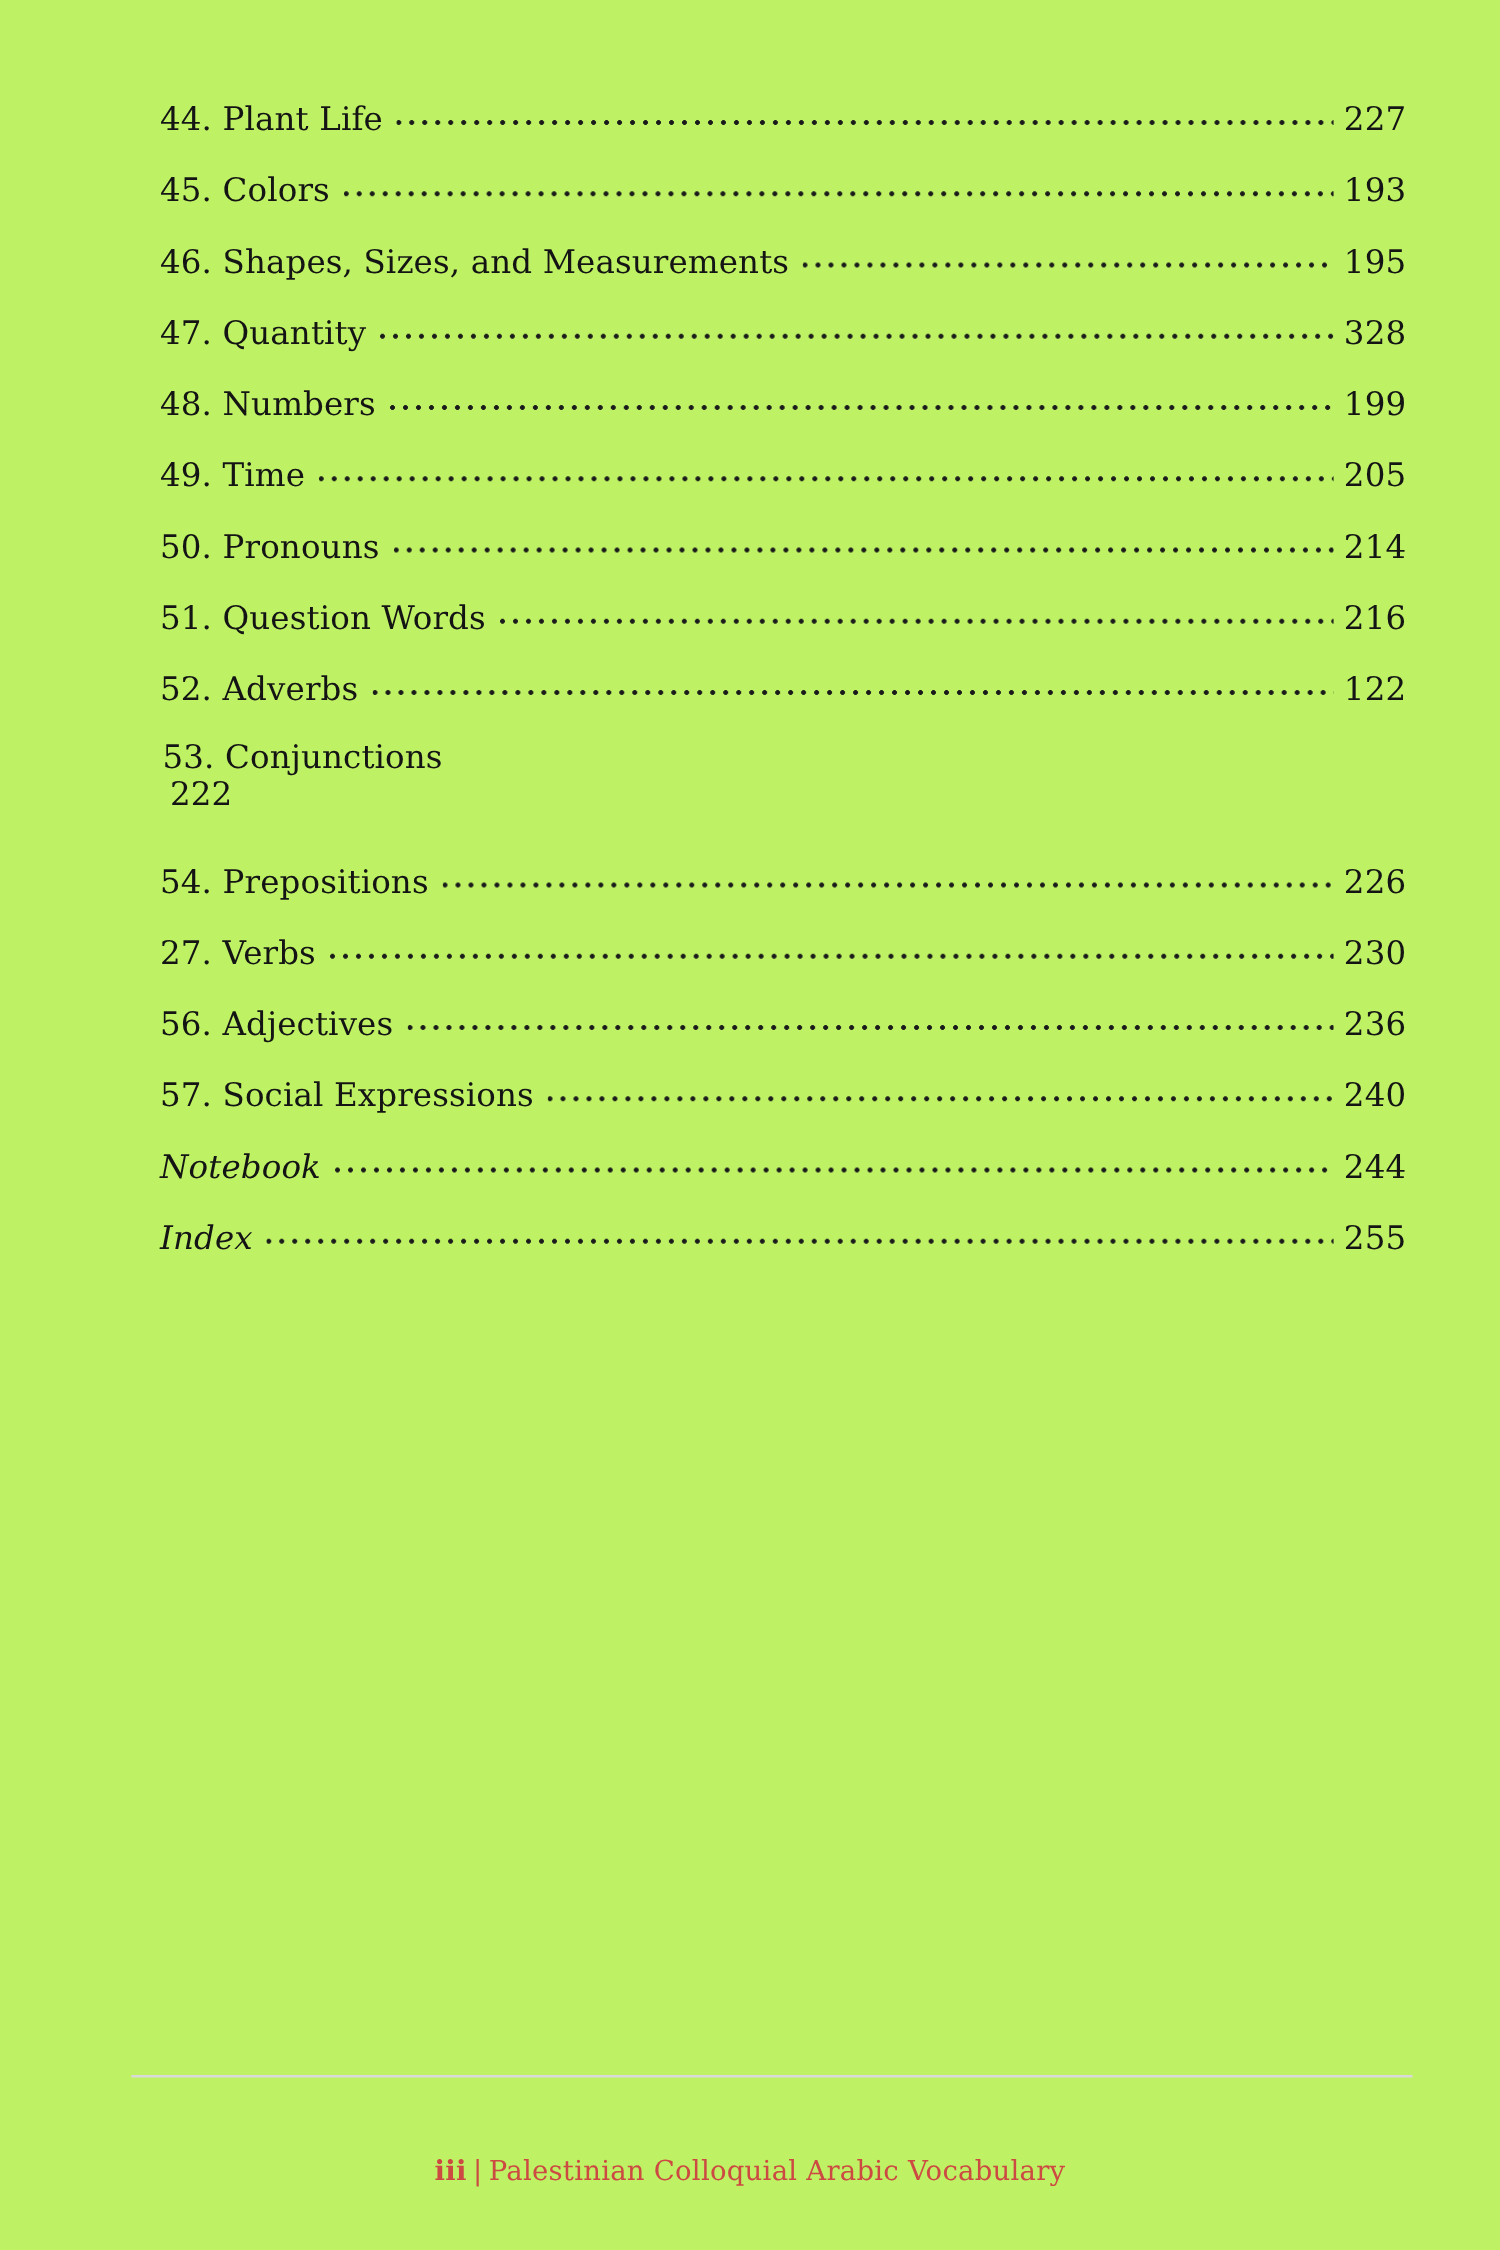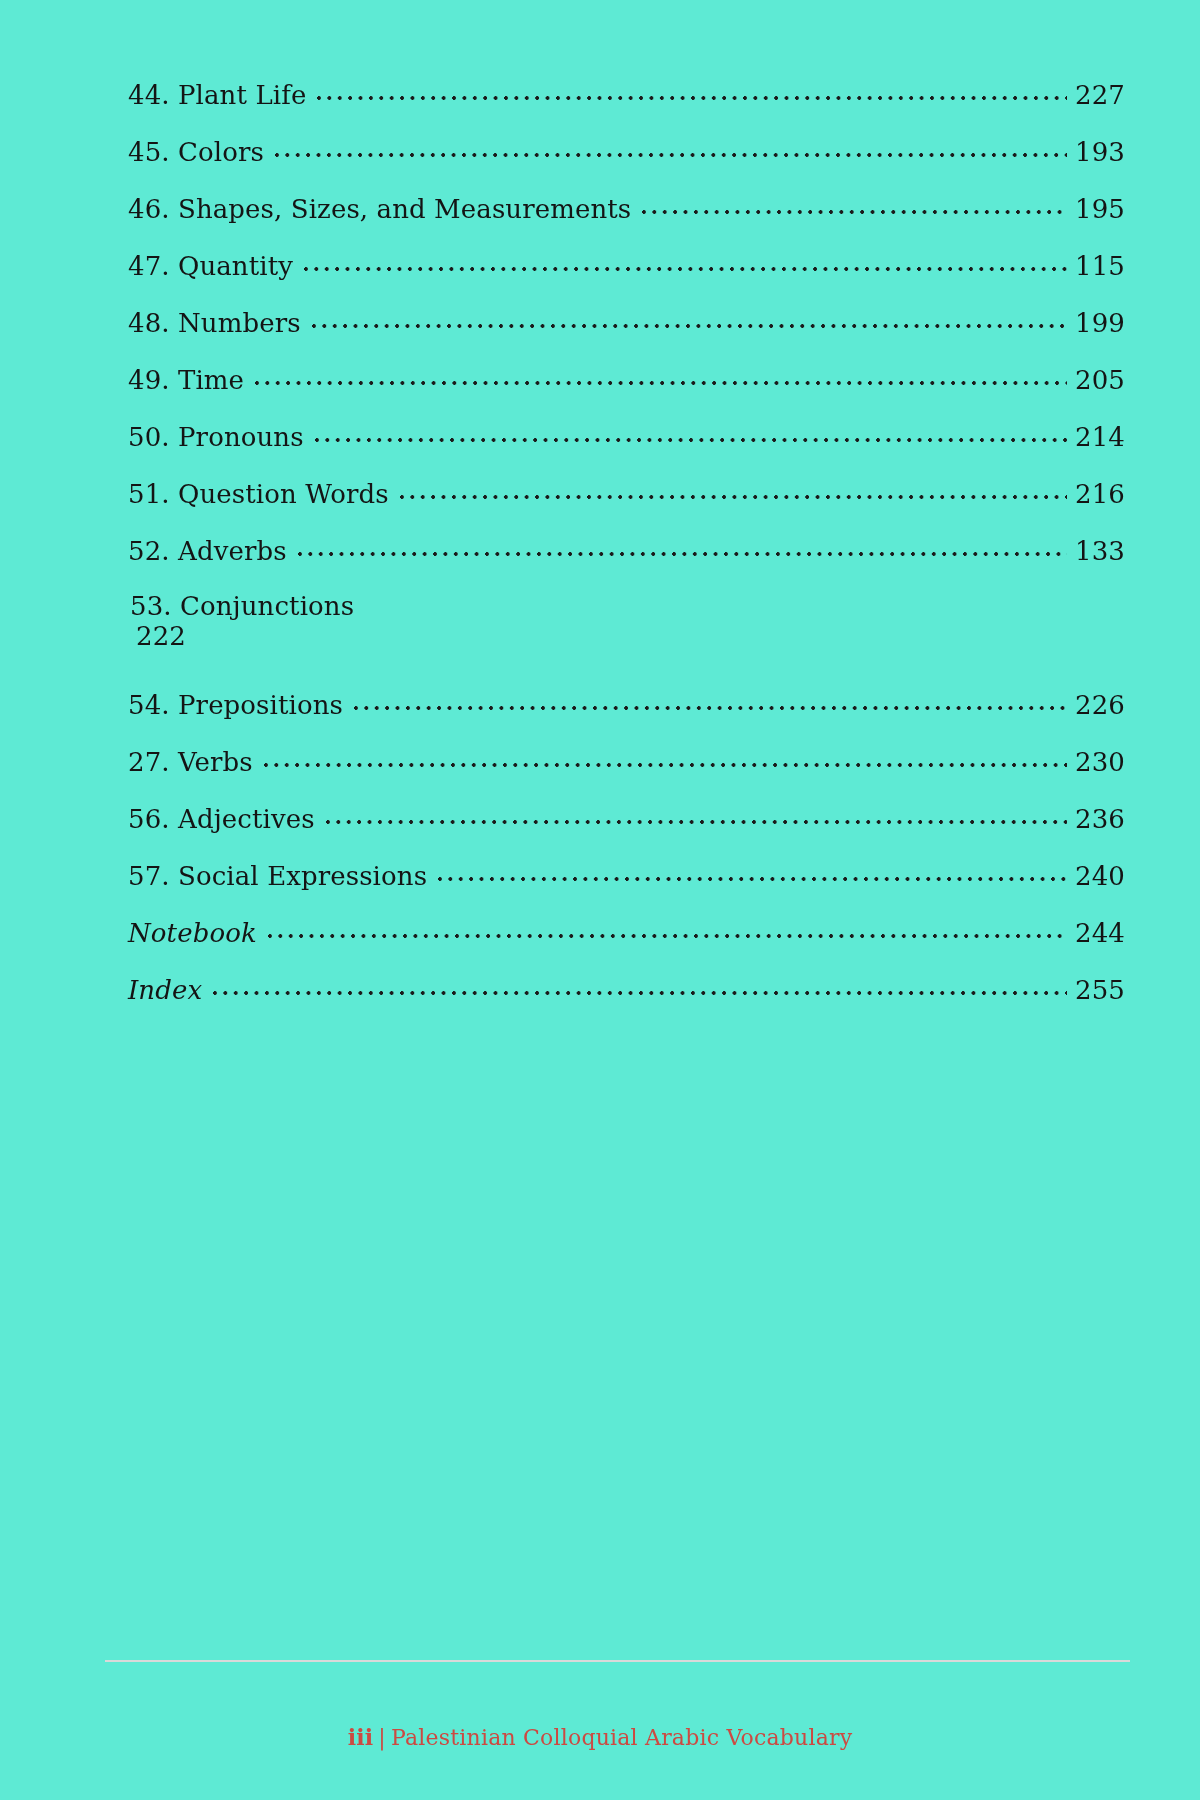--- a/index.html
+++ b/index.html
@@ -13,21 +13,21 @@
     background: #ffffff;
     font-family: "DejaVu Serif", "Liberation Serif", serif;
     -webkit-font-smoothing: antialiased;
   }
 
   .page {
     position: relative;
     width: 1200px;
     height: 1800px;
     box-sizing: border-box;
-    background: #5eead4;
+    background: #bef264;
     overflow: hidden;
   }
 
   
   .toc {
     position: absolute;
     left: 128px;
     top: 78px;
     width: 997px;      
   }
@@ -134,21 +134,21 @@
         <span class="pageno">193</span>
       </div>
       <div class="toc-entry gap" style="color: rgb(20, 20, 20);">
         <span class="title">46. Shapes, Sizes, and Measurements</span>
         <span class="leader"></span>
         <span class="pageno">195</span>
       </div>
       <div class="toc-entry gap" style="color: rgb(20, 20, 20);">
         <span class="title">47. Quantity</span>
         <span class="leader"></span>
-        <span class="pageno">115</span>
+        <span class="pageno">328</span>
       </div>
       <div class="toc-entry gap" style="color: rgb(20, 20, 20);">
         <span class="title">48. Numbers</span>
         <span class="leader"></span>
         <span class="pageno">199</span>
       </div>
       <div class="toc-entry gap" style="color: rgb(20, 20, 20);">
         <span class="title">49. Time</span>
         <span class="leader"></span>
         <span class="pageno">205</span>
@@ -159,21 +159,21 @@
         <span class="pageno">214</span>
       </div>
       <div class="toc-entry gap" style="color: rgb(20, 20, 20);">
         <span class="title">51. Question Words</span>
         <span class="leader"></span>
         <span class="pageno">216</span>
       </div>
       <div class="toc-entry gap" style="color: rgb(20, 20, 20);">
         <span class="title">52. Adverbs</span>
         <span class="leader"></span>
-        <span class="pageno">133</span>
+        <span class="pageno">122</span>
       </div>
       <div class="toc-entry gap" style="color: rgb(20, 20, 20); flex-direction: column;">
         <span class="title">53. Conjunctions</span>
         <span class="leader"></span>
         <span class="pageno">222</span>
       </div>
       <div class="toc-entry gap" style="color: rgb(20, 20, 20); margin-top: 40px;">
         <span class="title">54. Prepositions</span>
         <span class="leader"></span>
         <span class="pageno">226</span>

